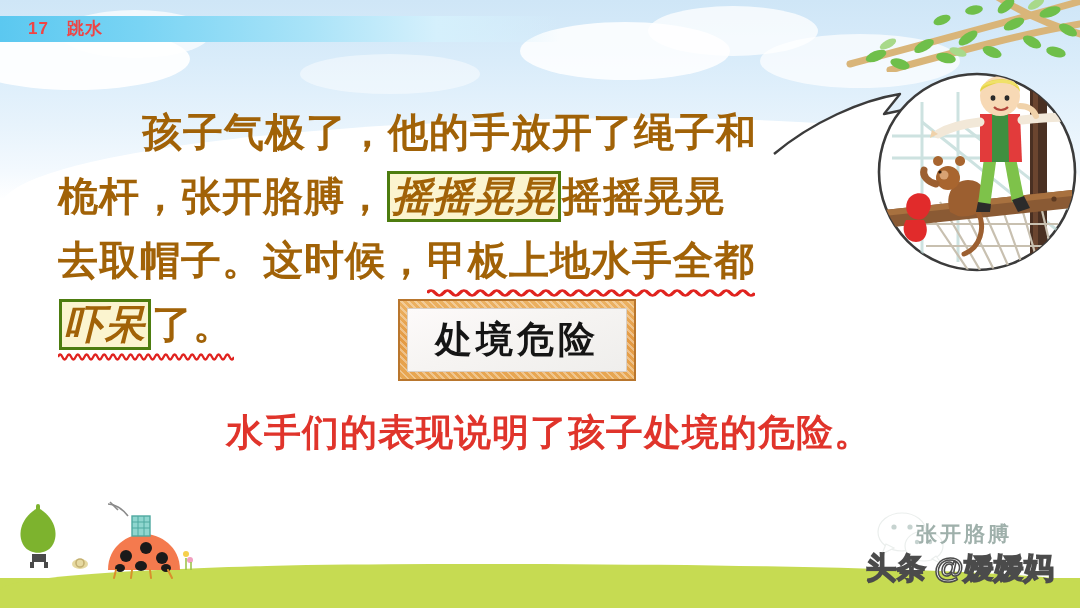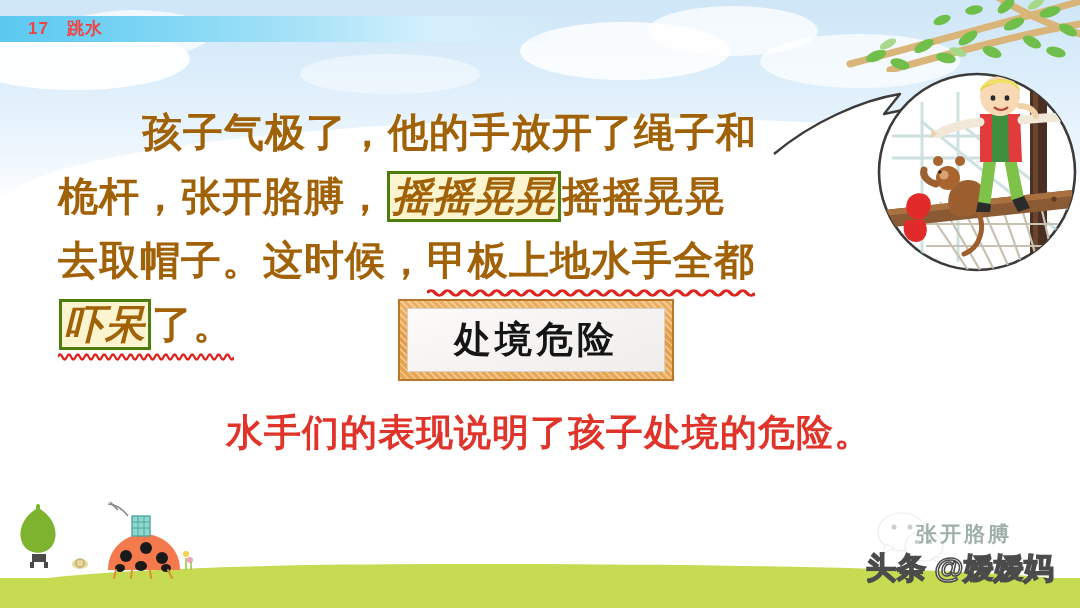--- a/index.html
+++ b/index.html
@@ -48,21 +48,21 @@
   .hl{
     background:#fbf4cf;border:3px solid #4d7c0f;
     padding:0 2px;margin:0 1px;
     box-decoration-break:clone;font-style:italic;-webkit-box-decoration-break:clone;
   }
   .wavy-wrap{position:relative;display:inline-block;text-align:center;}
   .wavy{position:absolute;left:0;bottom:-4px;width:100%;height:10px;}
 
   
   .frame{
-    position:absolute;left:398px;top:299px;width:276px;height:82px;
+    position:absolute;left:398px;top:299px;width:238px;height:82px;
     background:#e8a14c;
     border:2px solid #b9762d;
     box-sizing:border-box;
     padding:7px;
     background-image:
       repeating-linear-gradient(45deg,rgba(255,255,255,.35) 0 2px,rgba(255,255,255,0) 2px 5px),
       linear-gradient(180deg,#ecb263 0%,#e49a43 50%,#e8a854 100%);
   }
   .frame-inner{
     width:100%;height:100%;box-sizing:border-box;

